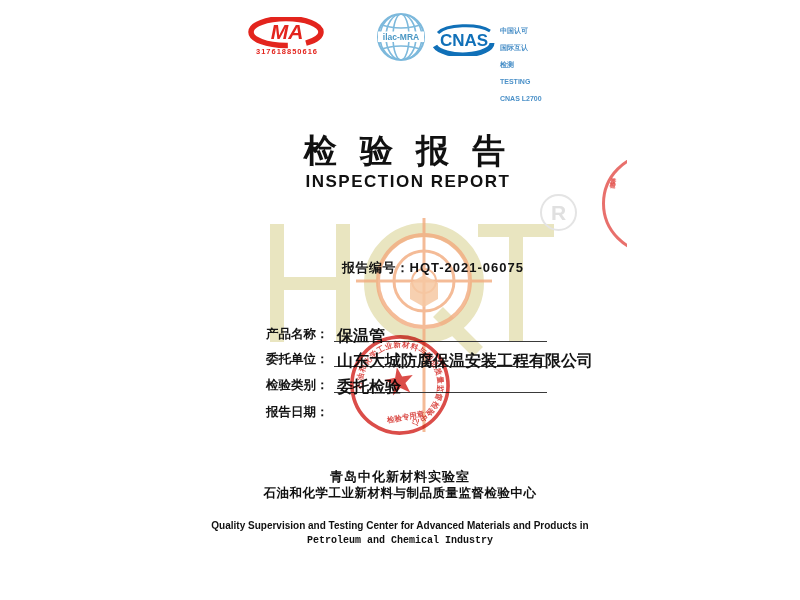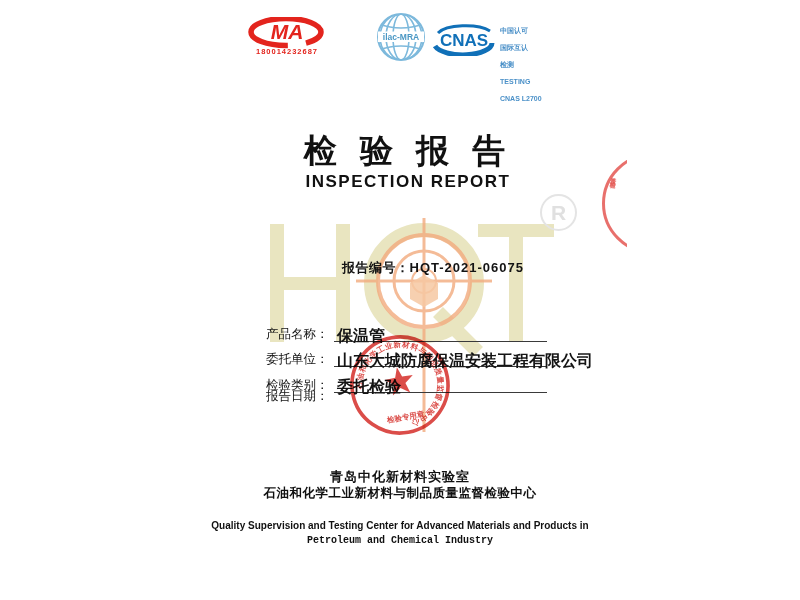--- a/index.html
+++ b/index.html
@@ -16,21 +16,21 @@
   .title-zh{width:800px;text-align:center;font-size:33px;font-weight:bold;letter-spacing:7px;color:#111;}
   .title-en{width:800px;text-align:center;font-size:17px;font-weight:bold;letter-spacing:1.5px;color:#111;}
   
   .regmark{width:33px;height:33px;border:2.5px solid #e4e4e4;border-radius:50%;
     display:flex;align-items:center;justify-content:center;
     font-size:21px;font-weight:bold;color:#e0e0e0;z-index:1;}
   
   .report-no{font-size:13px;font-weight:bold;color:#141414;letter-spacing:0.5px;z-index:2;}
   .report-no .val{letter-spacing:1px;text-align:center;}
   
-  .field-label{font-size:12.5px;font-weight:normal;color:#141414;z-index:2;}
+  .field-label{font-size:12.5px;font-weight:bold;color:#141414;z-index:2;}
   .field-line{width:213px;height:16px;border-bottom:1.5px solid #3a3a3a;z-index:2;}
   .field-value{position:absolute;left:3px;top:1px;font-size:16px;font-weight:bold;color:#141414;white-space:nowrap;}
   
   .footer-line{width:800px;text-align:center;font-weight:bold;color:#111;z-index:2;}
   .f-zh1{font-size:13px;letter-spacing:1px;}
   .f-zh2{font-size:12.5px;letter-spacing:0.5px;}
   .f-en{font-size:10px;}
   
   .stamp-main{z-index:3;mix-blend-mode:multiply;opacity:0.88;}
   .stamp-partial{width:30px;height:102px;overflow:hidden;z-index:3;opacity:0.85;}
@@ -70,21 +70,21 @@
       <circle cx="424" cy="281" r="30" stroke-width="3"></circle>
       <circle cx="424" cy="281" r="12" stroke-width="2"></circle>
     </g>
     <polygon fill="#f6c8a2" opacity="0.85" points="424,275 438,283 438,299 424,307 410,299 410,283"></polygon>
   </svg>
 
   <svg class="abs" style="left:248px;top:17px;z-index:2;" width="78" height="32" viewBox="0 0 78 32">
     <ellipse cx="38" cy="15" rx="35" ry="13.5" fill="none" stroke="#e3241d" stroke-width="5.5" stroke-dasharray="150 18" stroke-dashoffset="-38"></ellipse>
     <text x="39" y="22" text-anchor="middle" font-size="21" font-weight="bold" font-style="italic" fill="#e3241d" font-family="Liberation Sans, sans-serif">MA</text>
   </svg>
-  <div class="abs cma-number" style="left:246px;top:47px;width:82px;z-index:2;">180014232687</div>
+  <div class="abs cma-number" style="left:246px;top:47px;width:82px;z-index:2;">317618850616</div>
 
   <svg class="abs" style="left:376px;top:12px;z-index:2;" width="50" height="50" viewBox="0 0 50 50">
     <defs>
         <clipPath id="globeClip">
           <circle cx="25" cy="25" r="23"></circle>
         </clipPath>
       </defs>
     <circle cx="25" cy="25" r="23" fill="#ffffff" stroke="#7db9dc" stroke-width="2"></circle>
     <g clip-path="url(#globeClip)" stroke="#7db9dc" stroke-width="1.6" fill="none">
       <ellipse cx="25" cy="25" rx="8" ry="23"></ellipse>
@@ -129,21 +129,21 @@
   <div class="abs field-label" style="left:266px;top:351px;">委托单位：</div>
   <div class="abs field-line" style="left:334px;top:350px;">
     <div class="field-value">山东大城防腐保温安装工程有限公司</div>
   </div>
 
   <div class="abs field-label" style="left:266px;top:377px;">检验类别：</div>
   <div class="abs field-line" style="left:334px;top:376px;">
     <div class="field-value">委托检验</div>
   </div>
 
-  <div class="abs field-label" style="left:266px;top:388px;">报告日期：</div>
+  <div class="abs field-label" style="left:266px;top:404px;">报告日期：</div>
 
   <svg class="abs stamp-main" style="left:345px;top:330px;" width="110" height="110" viewBox="0 0 110 110">
     <defs>
       <path id="arcPath" d="M 55 55 m -38 0 a 38 38 0 1 1 76 0 a 38 38 0 1 1 -76 0"></path>
     </defs>
     <g transform="rotate(-10 55 55)">
       <circle cx="55" cy="55" r="48" fill="none" stroke="#d6342f" stroke-width="3.6"></circle>
       <text font-size="7.6" font-weight="bold" fill="#d6342f" letter-spacing="0.6" font-family="Liberation Sans, sans-serif">
         <textPath href="#arcPath" startOffset="1%">石油和化学工业新材料与制品质量监督检验中心</textPath>
       </text>

